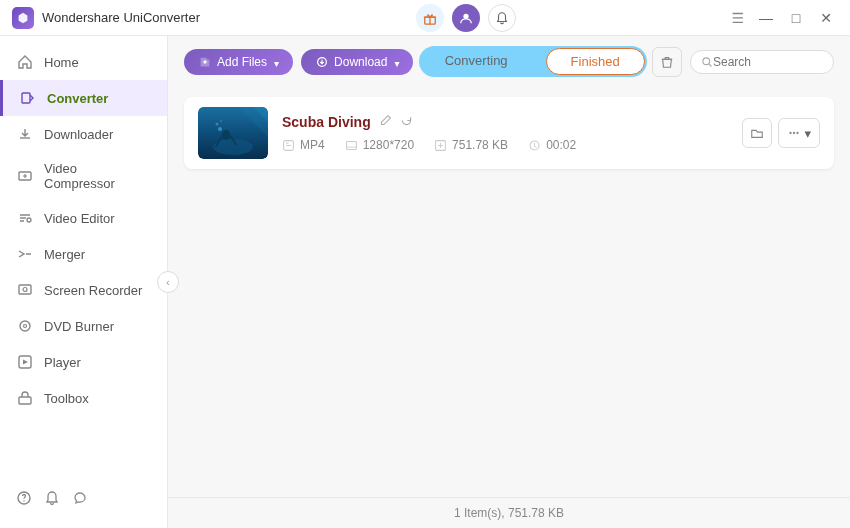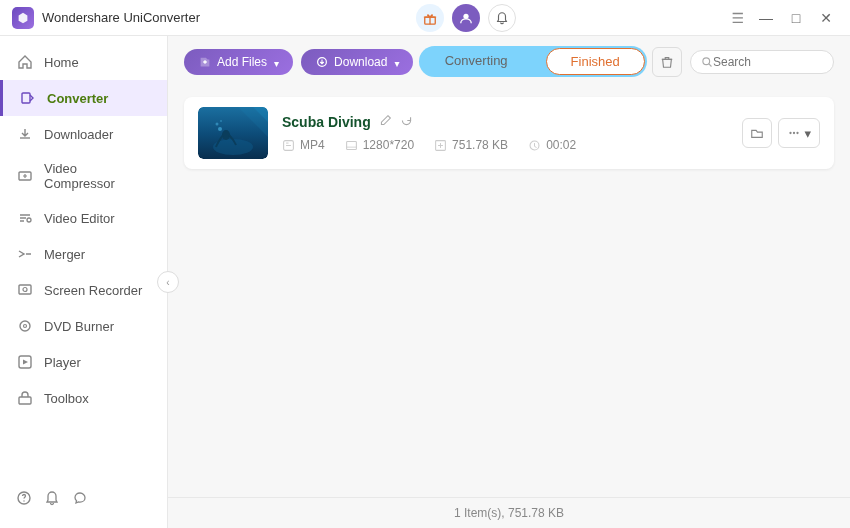--- a/index.html
+++ b/index.html
@@ -75,21 +75,21 @@
     
     .file-list { flex: 1; padding: 10px 16px; overflow-y: auto; }
     .file-item {
       display: flex; align-items: center; background: #fff;
       border-radius: 8px; padding: 10px 14px; gap: 14px;
       box-shadow: 0 1px 3px rgba(0,0,0,0.07); margin-bottom: 8px;
     }
     .file-thumb { width: 70px; height: 52px; object-fit: cover; border-radius: 5px; flex-shrink: 0; overflow: hidden; }
     .file-info { flex: 1; }
     .file-name-row { display: flex; align-items: center; gap: 8px; margin-bottom: 8px; }
-    .file-name { font-size: 14px; font-weight: 600; color: #14532d; }
+    .file-name { font-size: 14px; font-weight: 600; color: #7f1d1d; }
     .file-action-icon { color: #aaa; font-size: 14px; cursor: pointer; }
     .file-meta { display: flex; align-items: center; gap: 20px; }
     .meta-item { display: flex; align-items: center; gap: 5px; font-size: 12px; color: #888; }
     .file-actions { display: flex; align-items: center; gap: 6px; }
     .file-action-btn { background: none; border: 1px solid #ddd; border-radius: 6px; width: 30px; height: 30px; display: flex; align-items: center; justify-content: center; cursor: pointer; color: #666; font-size: 14px; }
     .more-btn { border: 1px solid #ddd; border-radius: 6px; padding: 0 8px; height: 30px; display: flex; align-items: center; gap: 3px; cursor: pointer; background: none; font-size: 13px; color: #666; }
 
     
     .status-bar {
       display: flex; align-items: center; justify-content: center;

